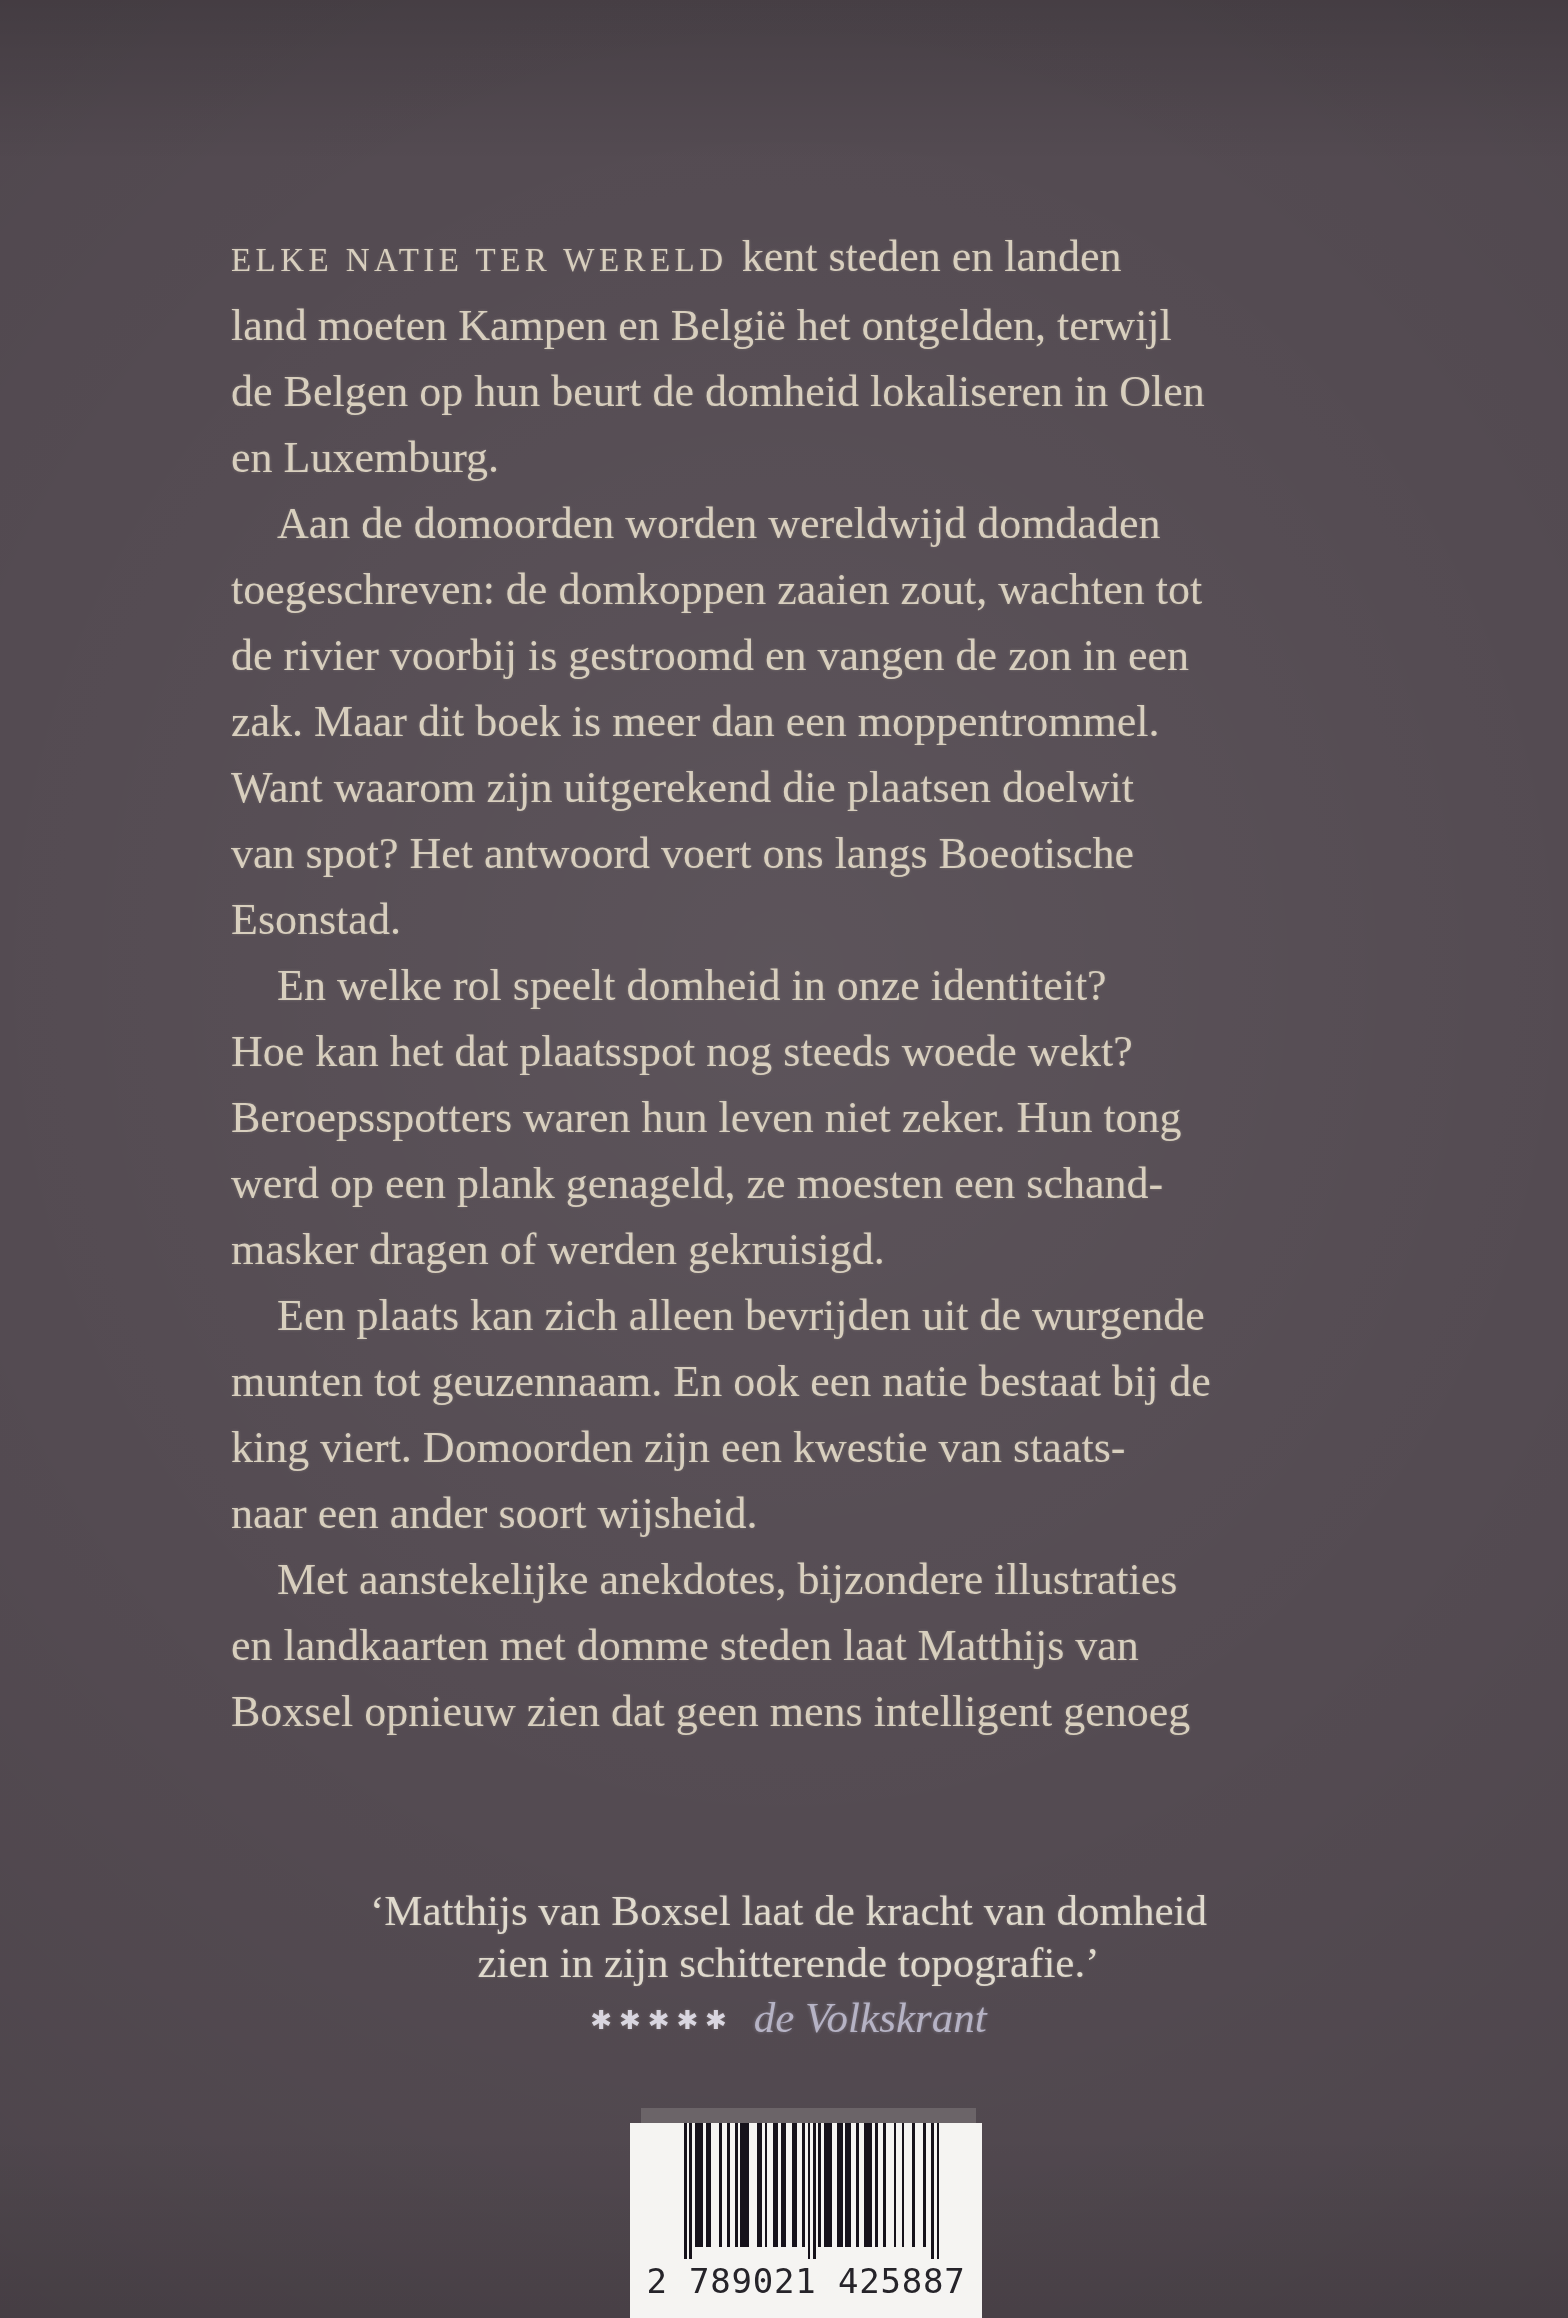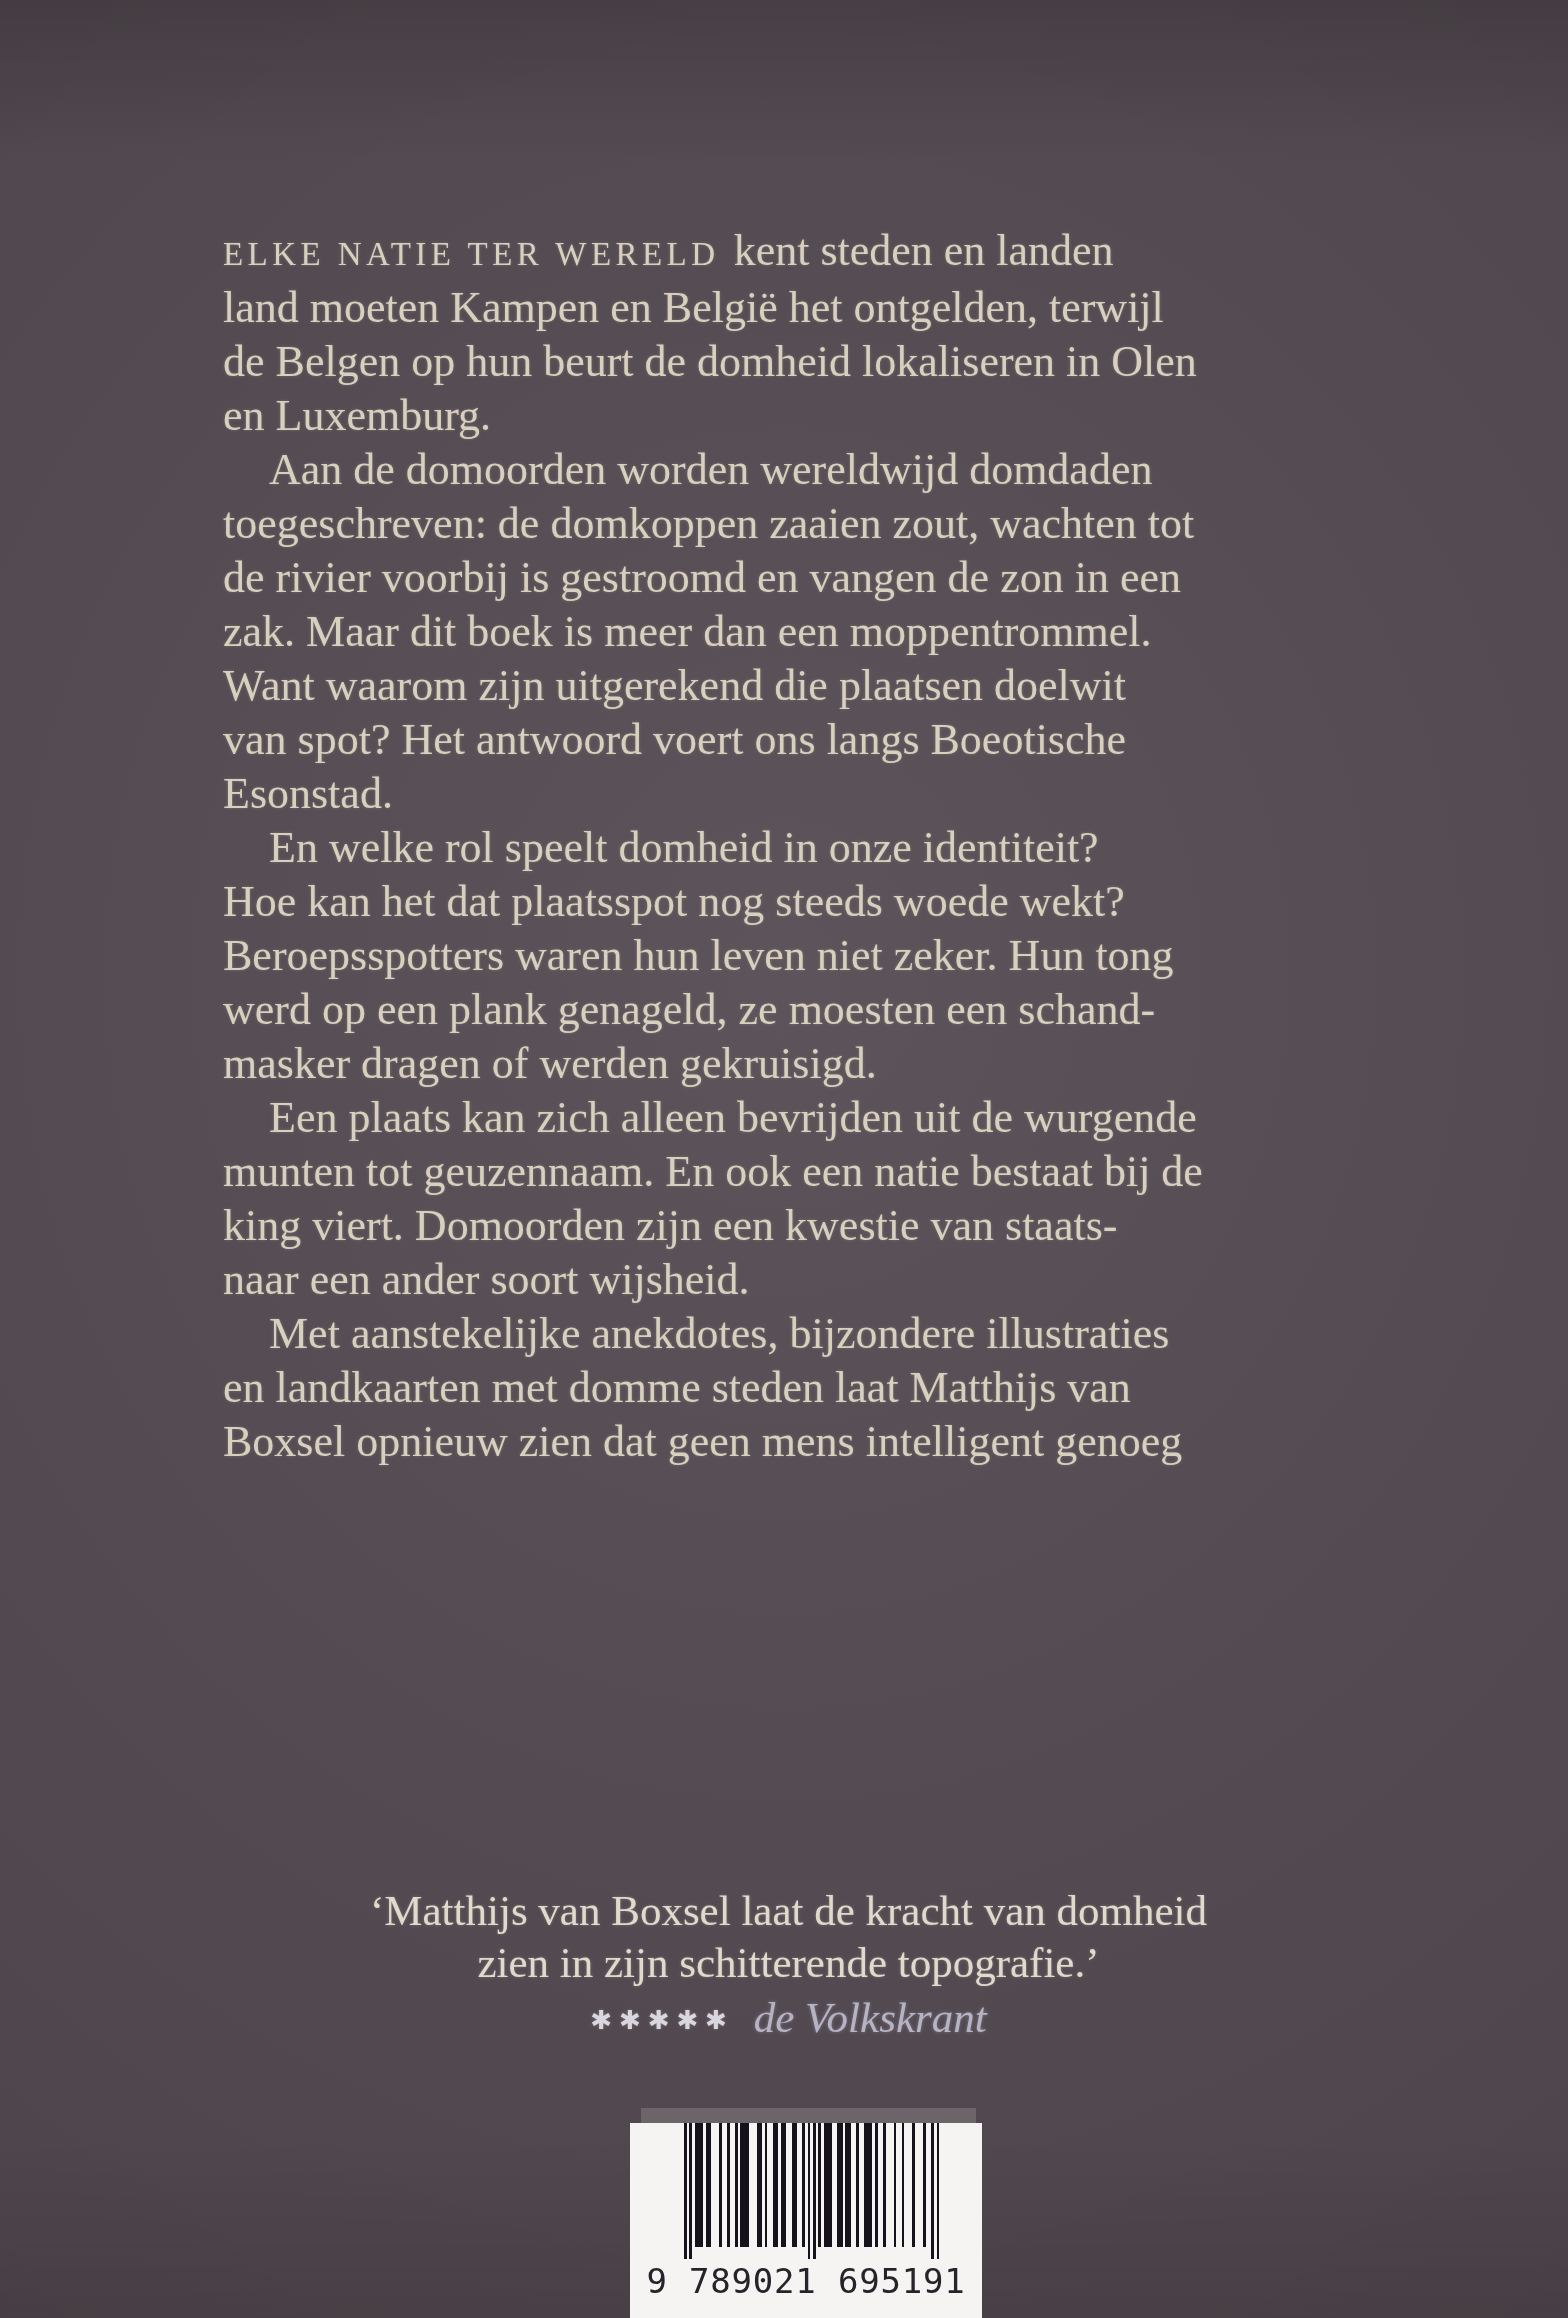--- a/index.html
+++ b/index.html
@@ -15,22 +15,22 @@
         rgba(0,0,0,0.24) 100%),
       linear-gradient(180deg,
         rgba(0,0,0,0.16) 0%, rgba(0,0,0,0.0) 7%,
         rgba(0,0,0,0.0) 92%, rgba(0,0,0,0.10) 100%),
       #544b52;
     font-family:"Liberation Serif", serif;
   }
   
   .blurb{
     position:absolute;
-    top:224px;left:223px;width:1118px;
-    font-size:44px;line-height:54px;
+    top:224px;left:231px;width:1118px;
+    font-size:44px;line-height:66px;
     color:#d8cfbe;
     text-shadow:0 0 3.1px rgba(216,207,190,0.28);
   }
   .para{margin:0;}
   .line{white-space:nowrap;}
   .line.indent{padding-left:46px;}
   .lead-caps{
     font-size:33px;
     letter-spacing:0.135em;
     padding-right:3.1px;
@@ -235,18 +235,18 @@
           <span class="bc-module"></span>
           <span class="bc-module"></span>
           <span class="bc-module"></span>
           <span class="bc-module bc-bar"></span>
           <span class="bc-module"></span>
           <span class="bc-module"></span>
           <span class="bc-module bc-bar bc-guard"></span>
           <span class="bc-module bc-guard"></span>
           <span class="bc-module bc-bar bc-guard"></span>
         </div>
-      <div class="bc-isbn">9 789021 695191</div>
+      <div class="bc-isbn">2 789021 425887</div>
     </div>
   </div>
 
 </div>
 
 
 </body></html>

